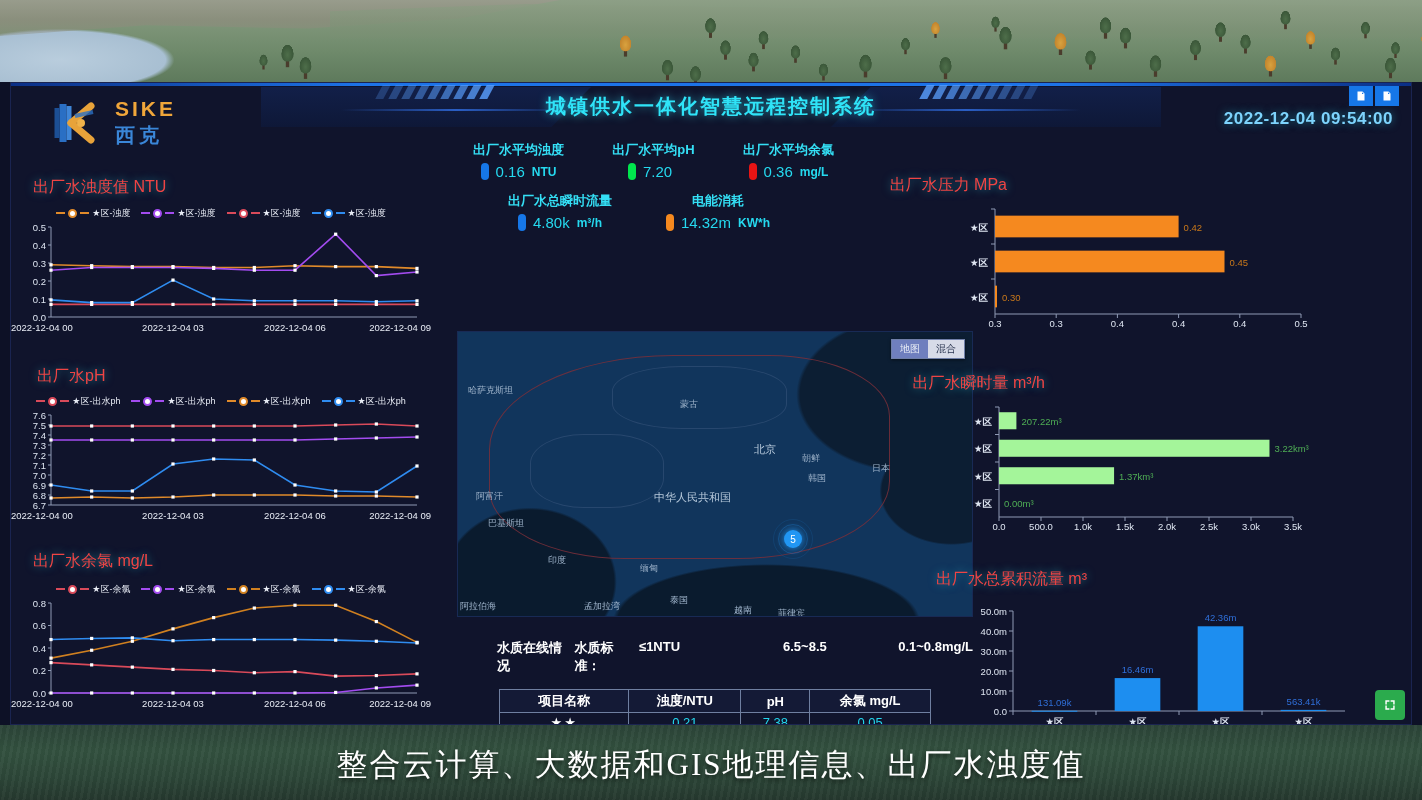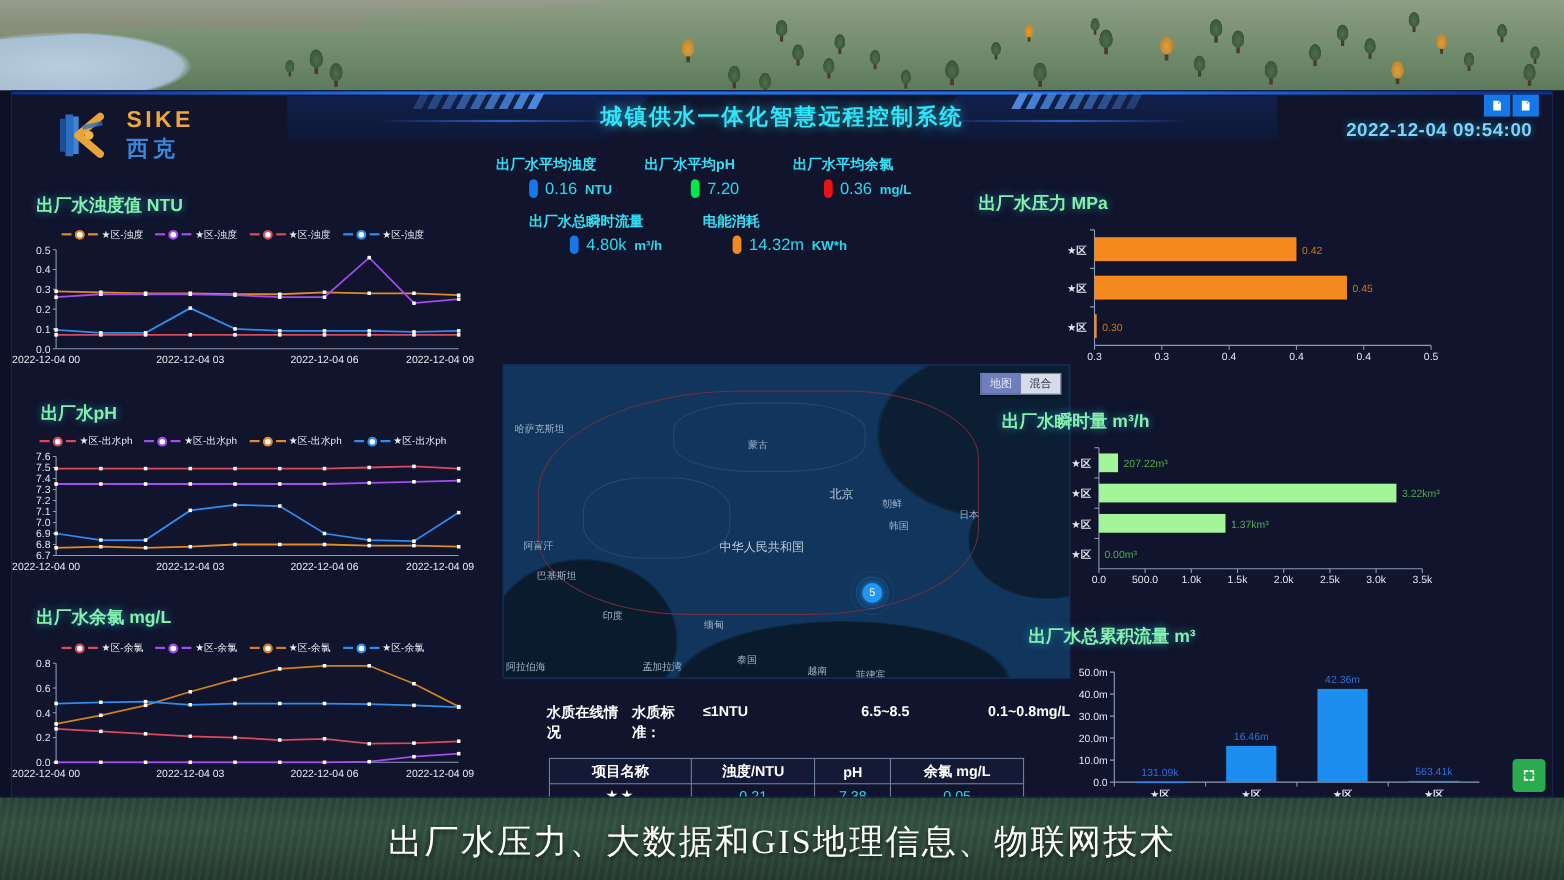--- a/index.html
+++ b/index.html
@@ -100,30 +100,30 @@
     cursor:pointer;
   }
   .topbtn svg { width:12px; height:12px; fill:#fff; }
 
   
   .kpis { position:absolute; left:440px; top:58px; width:540px; }
   .kpi-row { display:flex; }
   .kpi-row.r1 > .kpi { width:25%; }
   .kpi-row.r2 { margin-top:12px; padding: 0 36px 0 30px; }
   .kpi-row.r2 > .kpi { width:33.33%; }
-  .kpi { }
+  .kpi { text-align:center; }
   .kpi-label { font-size:13px; font-weight:bold; color:#34dff5; white-space:nowrap; }
   .kpi-val { margin-top:4px; display:flex; align-items:center; justify-content:center; gap:7px; }
   .pill { width:8px; height:17px; border-radius:4px; display:inline-block; }
   .kpi-num { font-size:15px; color:#25d9ef; }
   .kpi-unit { font-size:12px; color:#25d9ef; font-weight:bold; }
 
   
   .ptitle {
-    position:absolute; font-size:16px; font-weight:bold; color:#86efac;
+    position:absolute; font-size:16px; font-weight:normal; color:#ef4444;
     text-shadow:0 0 9px rgba(47,228,248,.55); white-space:nowrap;
   }
 
   
   .lchart { position:absolute; left:0; width:420px; }
   .legend { display:flex; justify-content:center; gap:11px; height:16px; align-items:center; }
   .lg { display:flex; align-items:center; gap:3px; }
   .lg .ln { width:9px; height:2px; }
   .lg .dt { width:9px; height:9px; border-radius:50%; background:#fff; border:2px solid #fff; }
   .lg .tx { font-size:9px; color:#e8ecf5; white-space:nowrap; }
@@ -239,21 +239,21 @@
         <div class="tree" style="left: 940px; top: 58px; transform: scale(1.11);"></div>
         <div class="tree" style="left: 1150px; top: 56px; transform: scale(1.08);"></div>
         <div class="tree autumn" style="left: 1265px; top: 56px; transform: scale(1.05);"></div>
         <div class="tree" style="left: 1385px; top: 58px; transform: scale(1.02);"></div>
         <div class="tree" style="left: 705px; top: 18px; transform: scale(0.99);"></div>
         <div class="tree" style="left: 1085px; top: 50px; transform: scale(0.96);"></div>
       </div>
   </div>
 
   <div class="waterband"></div>
-  <div class="caption">出厂水压力、大数据和GIS地理信息、物联网技术</div>
+  <div class="caption">整合云计算、大数据和GIS地理信息、出厂水浊度值</div>
 
   <div class="dash">
 
     <div class="hdr">
       <div class="hdr-ribbon left"></div>
       <div class="hdr-ribbon right"></div>
       <div class="stripes" id="stripes-l" style="left:368px">
           <i style="left: 0px; background: rgba(90, 160, 255, 0.25);"></i>
           <i style="left: 13px; background: rgba(90, 160, 255, 0.32);"></i>
           <i style="left: 26px; background: rgba(90, 160, 255, 0.39);"></i>

